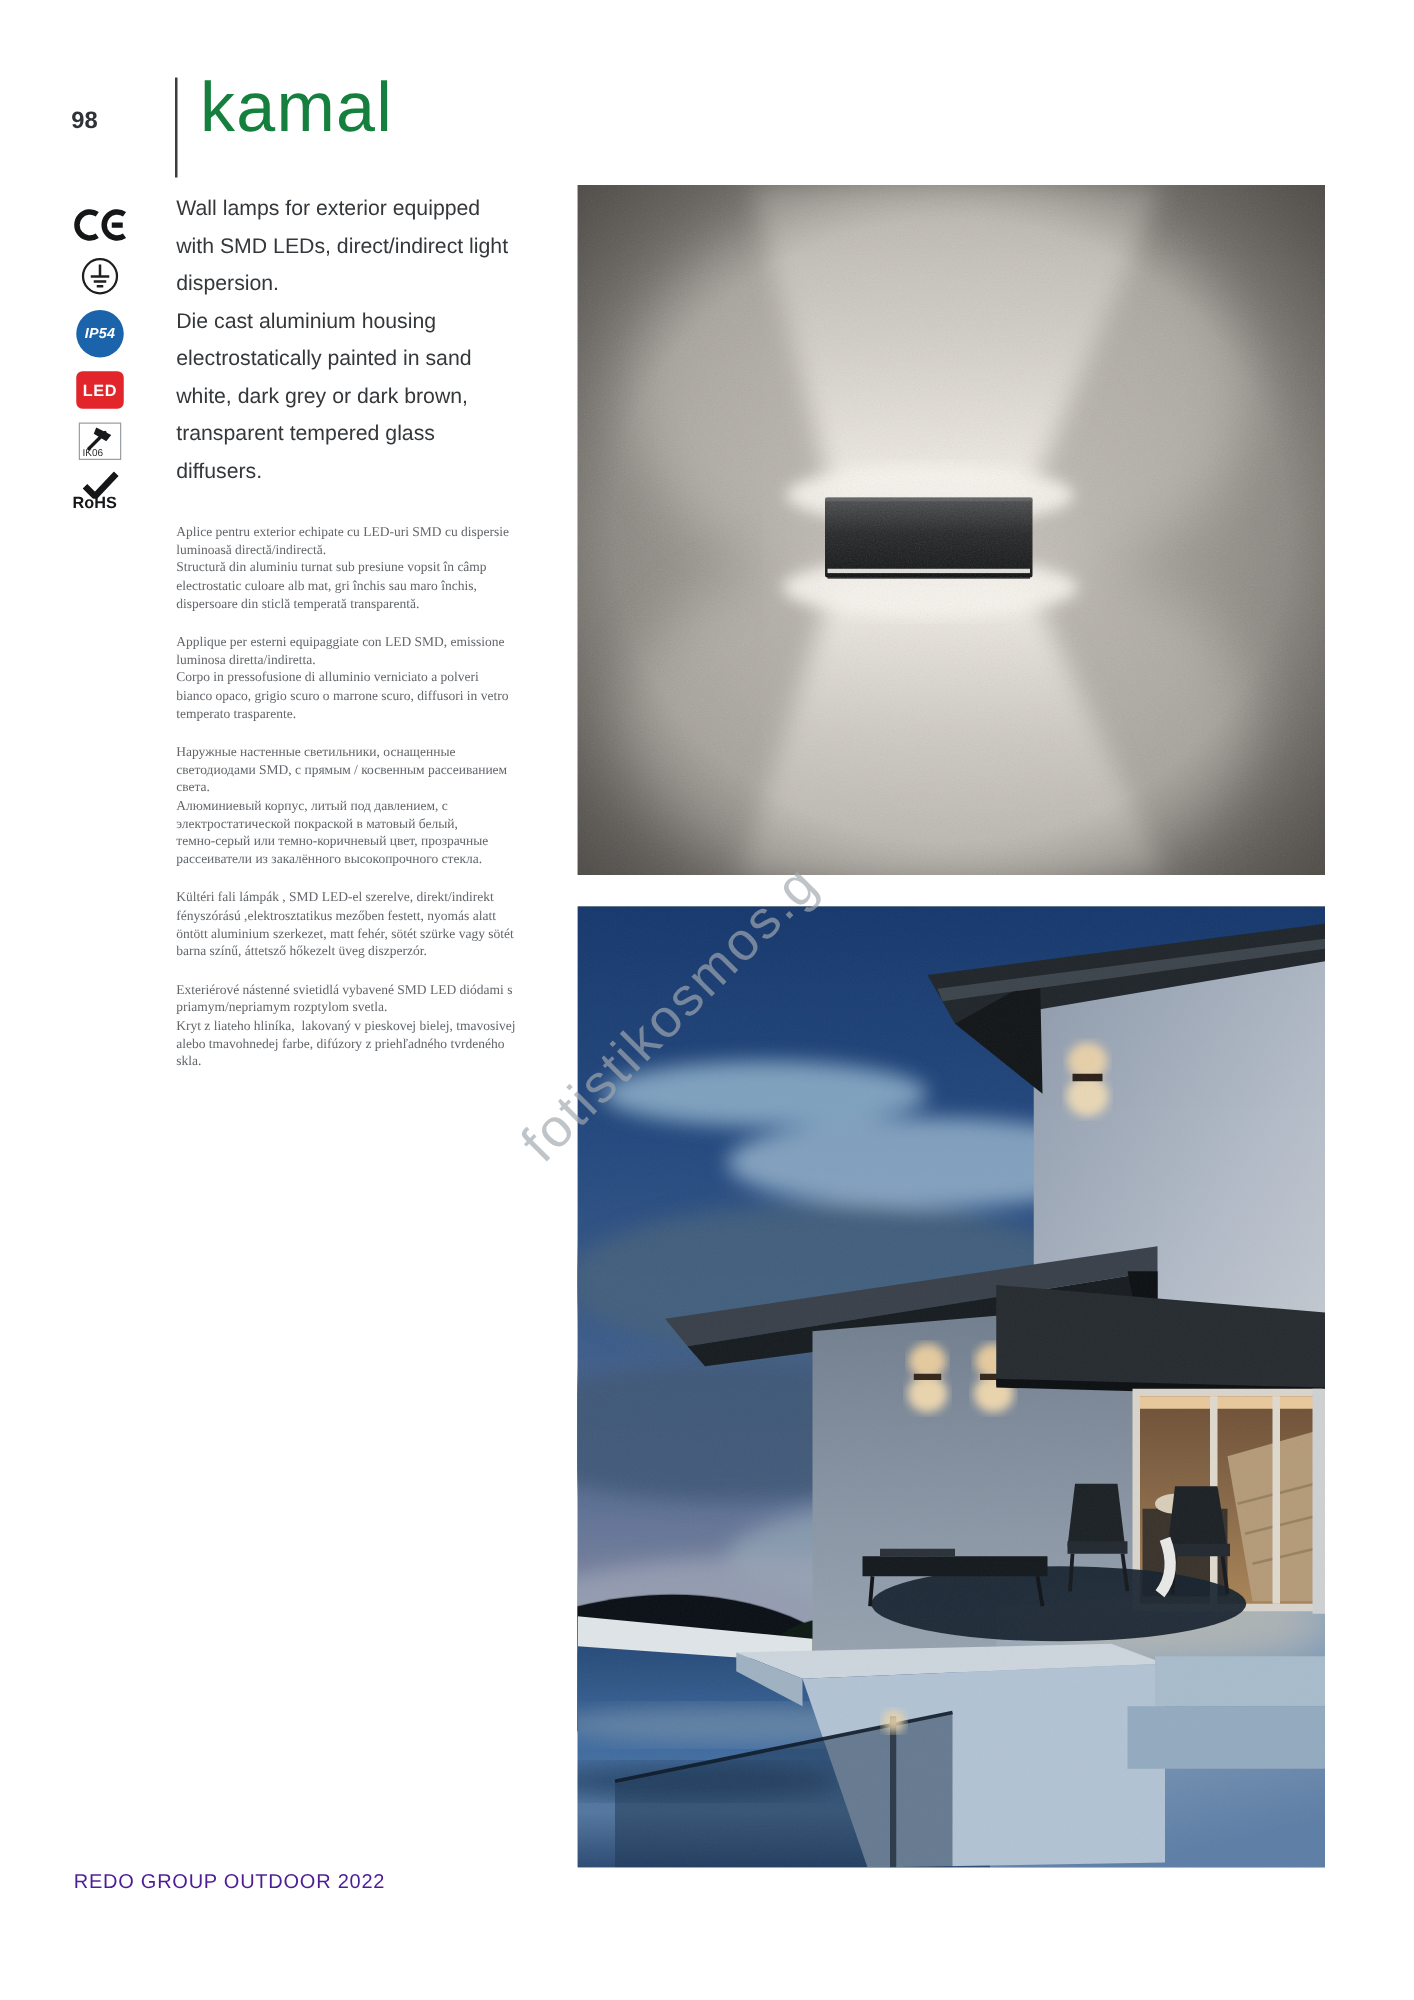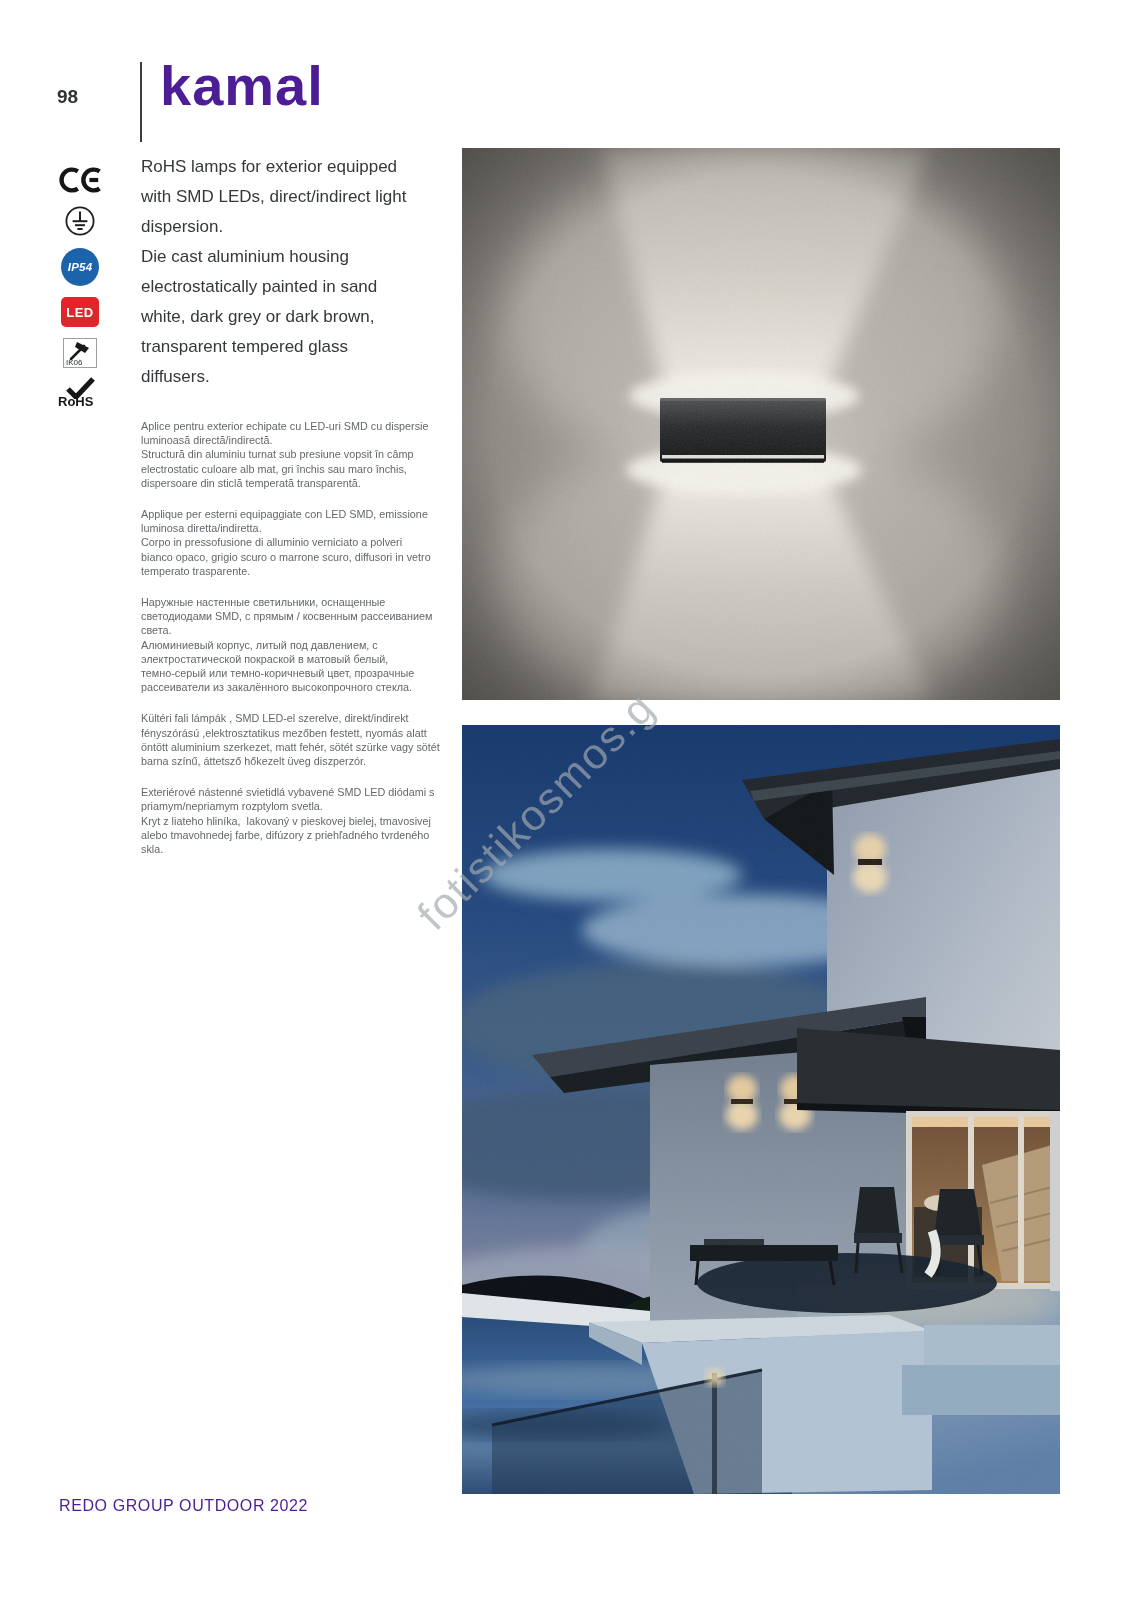--- a/index.html
+++ b/index.html
@@ -3,22 +3,22 @@
 <meta charset="utf-8">
 <style>
   html,body{margin:0;padding:0;}
   body{width:1131px;height:1600px;position:relative;background:#ffffff;
        font-family:"Liberation Sans",sans-serif;overflow:hidden;}
   .page{position:absolute;inset:0;}
 
   
   .page-number{position:absolute;left:57px;top:86px;font-size:19px;font-weight:700;color:#303336;}
   .title-rule{position:absolute;left:140px;top:62px;width:2px;height:80px;background:#3a3d40;}
-  .page-title{position:absolute;left:160px;top:58px;font-size:56px;font-weight:700;
-              color:#4c1d95;letter-spacing:1px;margin:0;line-height:1;}
+  .page-title{position:absolute;left:160px;top:58px;font-size:56px;font-weight:400;
+              color:#15803d;letter-spacing:1px;margin:0;line-height:1;}
 
   
   .certs{position:absolute;left:57px;top:166px;width:46px;display:flex;flex-direction:column;
          align-items:center;gap:11px;}
   .cert{display:flex;align-items:center;justify-content:center;}
   .badge-ip{width:38px;height:38px;border-radius:50%;background:#1b63ab;color:#fff;
             display:flex;align-items:center;justify-content:center;font-size:11.5px;
             font-weight:800;font-style:italic;letter-spacing:.2px;}
   .badge-led{width:38px;height:30px;border-radius:5px;background:#e1252b;color:#fff;
              display:flex;justify-content:center;font-size:13px;
@@ -27,21 +27,21 @@
   .badge-ik .ik-label{position:absolute;left:2px;bottom:0px;font-size:8px;color:#2c2e30;
              font-weight:400;letter-spacing:0;}
   .badge-rohs{position:relative;width:44px;height:30px;}
   .badge-rohs .rohs-label{position:absolute;left:0;bottom:0;font-size:13px;font-weight:800;color:#141618;}
 
   
   .desc-en{position:absolute;left:141px;top:152px;width:320px;font-size:17px;line-height:30px;
            color:#35383b;white-space:pre;}
 
   
-  .desc-i18n{position:absolute;left:141px;top:419px;width:320px;}
+  .desc-i18n{position:absolute;left:141px;top:419px;width:320px;font-family:Liberation Serif, serif;}
   .desc-i18n p{margin:0 0 17px 0;font-size:10.8px;line-height:14.2px;color:#63676b;white-space:pre;}
 
   
   .photo{position:absolute;overflow:hidden;background:#888;}
   .photo-1{left:462px;top:148px;width:598px;height:552px;}
   .photo-2{left:462px;top:725px;width:598px;height:769px;}
   .photo svg{display:block;width:100%;height:100%;}
 
   
   .watermark{position:absolute;left:408px;top:905px;z-index:6;pointer-events:none;
@@ -92,21 +92,21 @@
       <span class="ik-label">IK06</span>
     </div>
     <div class="cert badge-rohs">
       <svg width="30" height="22" viewBox="0 0 30 22" style="position:absolute;left:8px;top:-2px;">
         <path d="M2,12 L10,20 L27,2" fill="none" stroke="#141618" stroke-width="5.2"></path>
       </svg>
       <span class="rohs-label">RoHS</span>
     </div>
   </div>
 
-  <div class="desc-en">RoHS lamps for exterior equipped
+  <div class="desc-en">Wall lamps for exterior equipped
 with SMD LEDs, direct/indirect light
 dispersion.
 Die cast aluminium housing
 electrostatically painted in sand
 white, dark grey or dark brown,
 transparent tempered glass
 diffusers.</div>
 
   <div class="desc-i18n">
     <p>Aplice pentru exterior echipate cu LED-uri SMD cu dispersie

